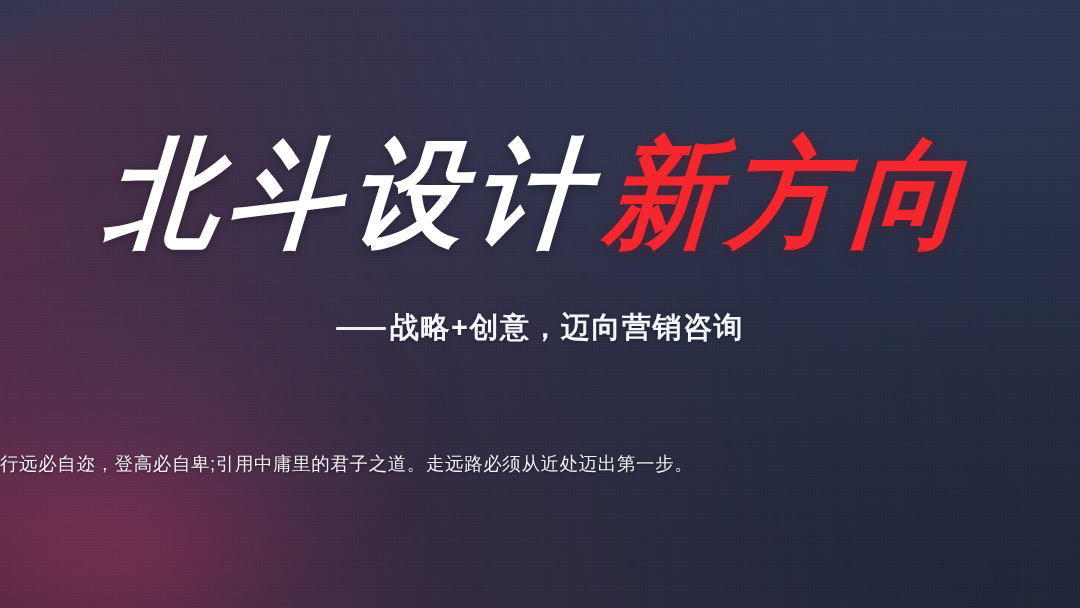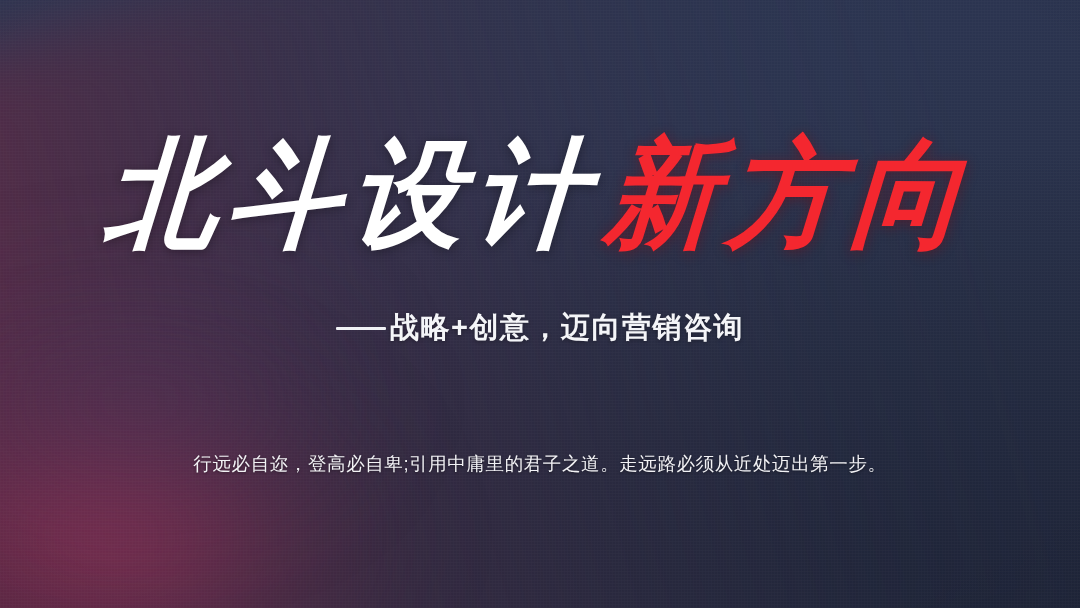--- a/index.html
+++ b/index.html
@@ -153,21 +153,21 @@
     letter-spacing: 1.5px;
     white-space: nowrap;
     text-shadow: 0 1px 4px rgba(0,0,0,0.35);
   }
 
   .body-block {
     position: absolute;
     left: 0;
     right: 0;
     top: 448px;
-    text-align: center;
+    text-align: left;
   }
   .body-line {
     font-size: 18.5px;
     font-weight: 400;
     color: #f2f2f5;
     letter-spacing: 0.6px;
     line-height: 32px;
     white-space: nowrap;
     text-shadow: 0 1px 3px rgba(0,0,0,0.42);
   }

